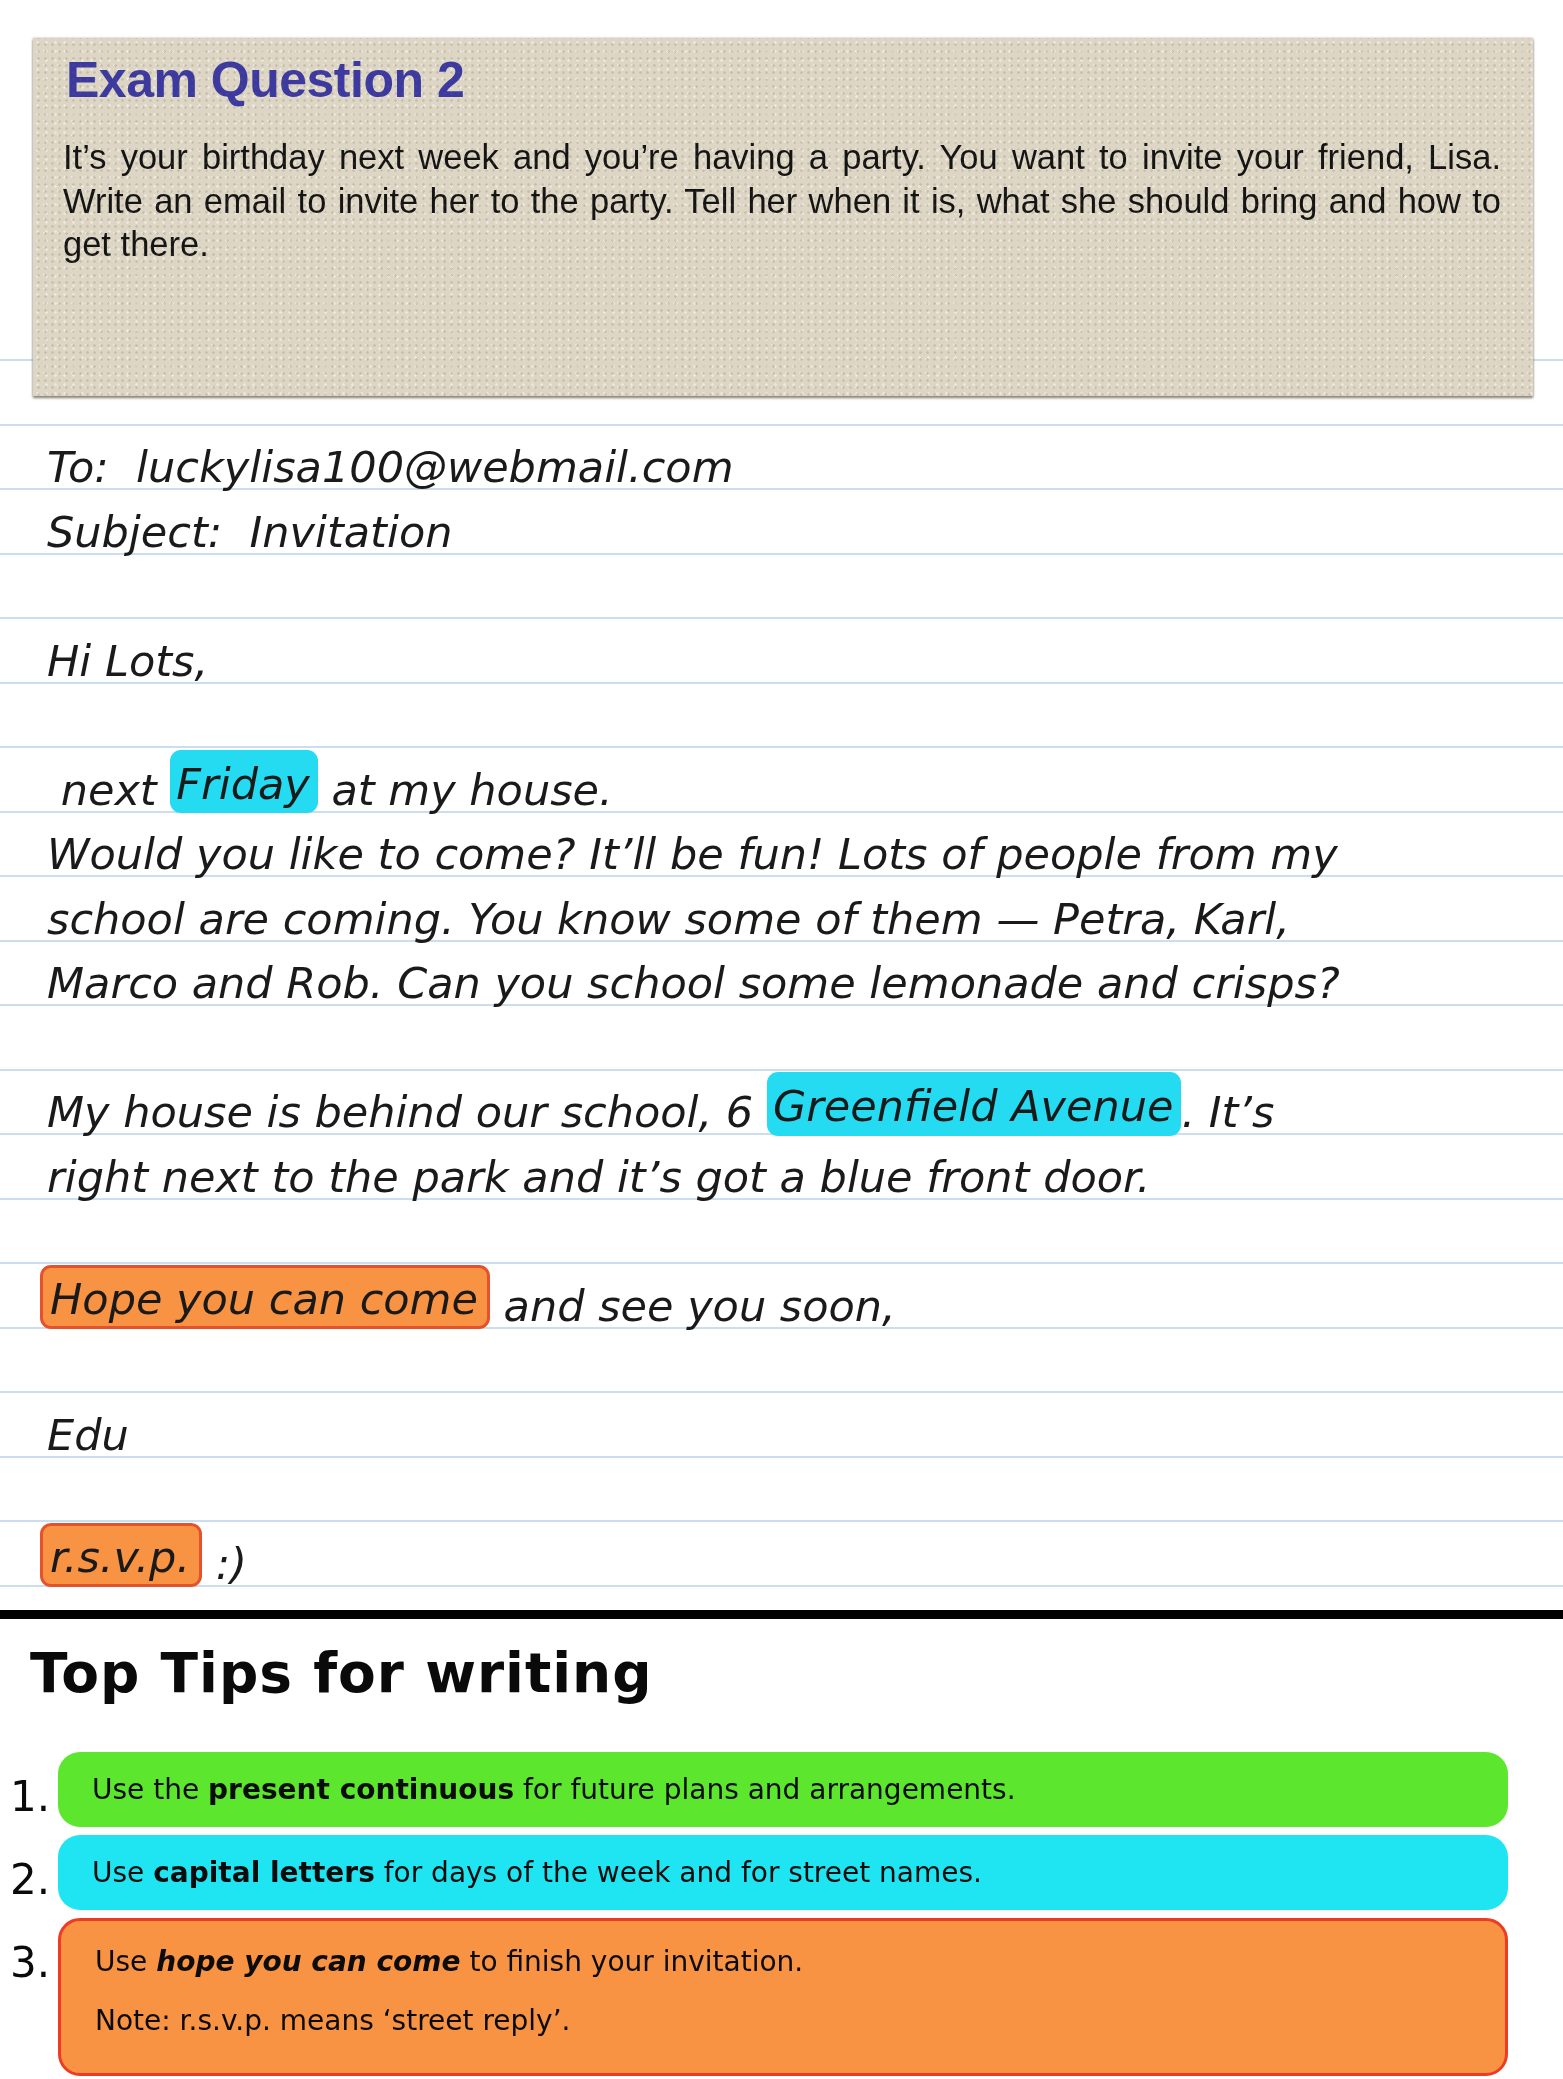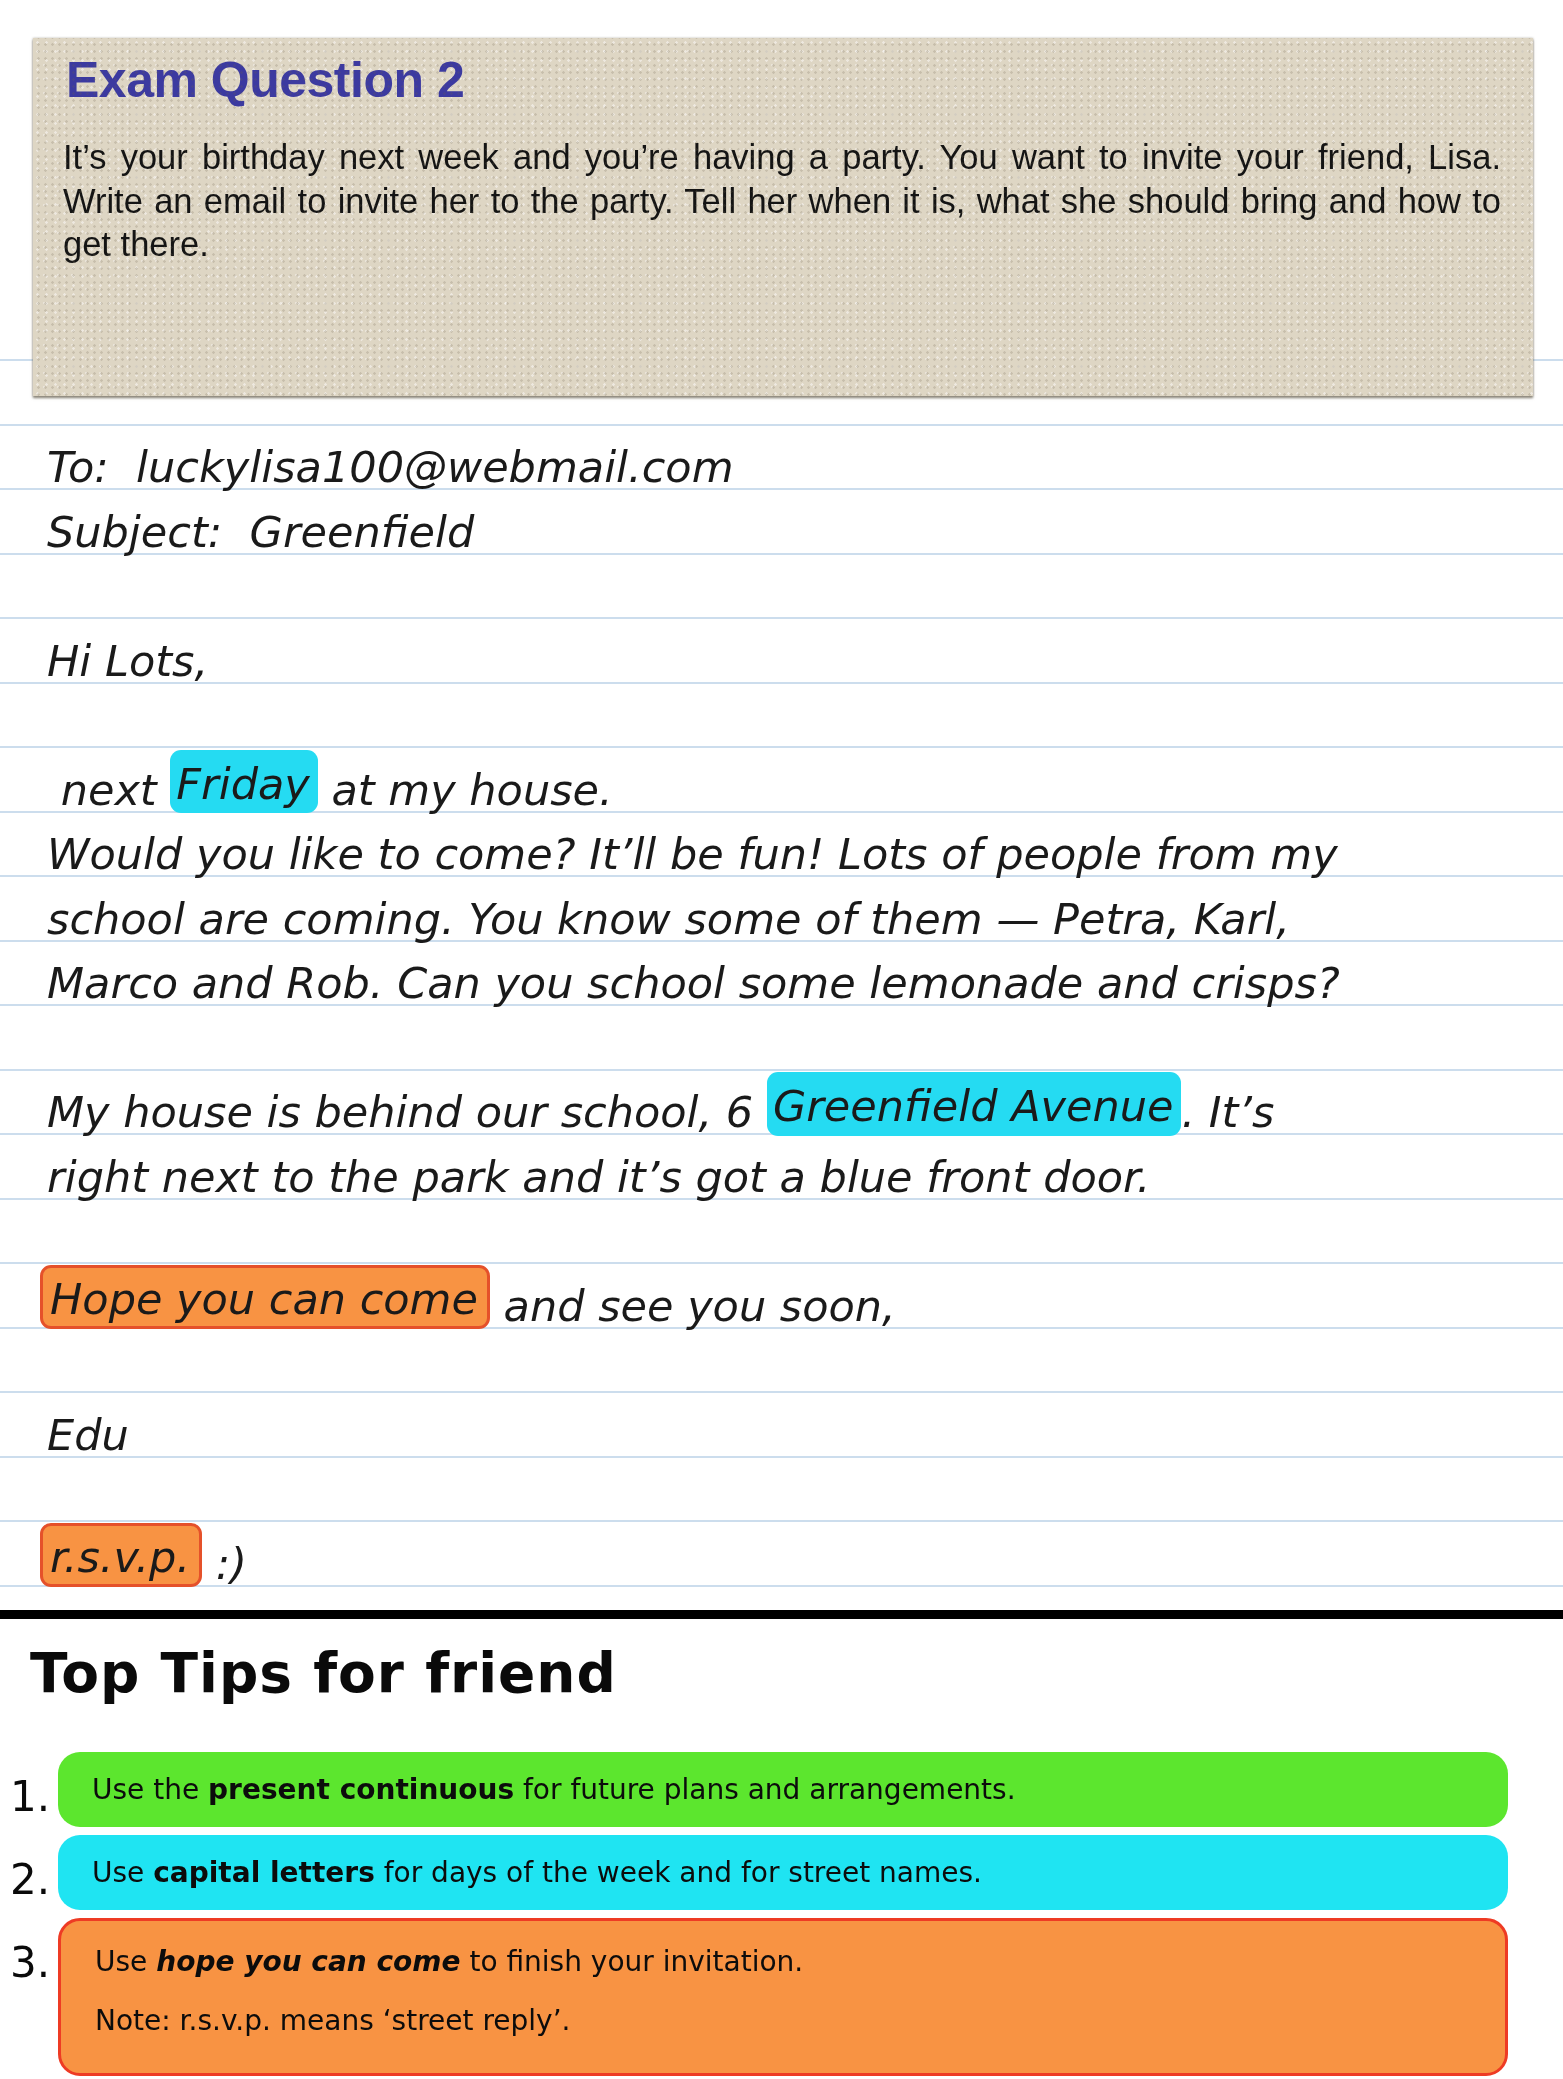--- a/index.html
+++ b/index.html
@@ -88,21 +88,21 @@
   .tip-line{margin:0;}
   .b{font-weight:bold;}
   .i{font-style:italic;}
 </style>
 </head>
 <body>
 
 <div class="ruled">
   <div id="email-rows">
       <div class="email-row" style="top: 128.5px; color: rgb(26, 26, 26);"><span>To:  luckylisa100@webmail.com</span></div>
-      <div class="email-row" style="top: 193px; color: rgb(26, 26, 26);"><span>Subject:  Greenfield</span></div>
+      <div class="email-row" style="top: 193px; color: rgb(26, 26, 26);"><span>Subject:  Invitation</span></div>
       <div class="email-row" style="top: 322px; color: rgb(26, 26, 26);"><span>Hi Lots,</span></div>
       <div class="email-row" style="top: 451px; color: rgb(26, 26, 26);"><span> next </span><span class="hl hl-cyan">Friday</span><span> at my house.</span></div>
       <div class="email-row" style="top: 515.5px; color: rgb(26, 26, 26);"><span>Would you like to come? It’ll be fun! Lots of people from my</span></div>
       <div class="email-row" style="top: 580px; color: rgb(26, 26, 26);"><span>school are coming. You know some of them — Petra, Karl,</span></div>
       <div class="email-row" style="top: 644.5px; color: rgb(26, 26, 26);"><span>Marco and Rob. Can you school some lemonade and crisps?</span></div>
       <div class="email-row" style="top: 773.5px; color: rgb(26, 26, 26);"><span>My house is behind our school, 6 </span><span class="hl hl-cyan">Greenfield Avenue</span><span>. It’s</span></div>
       <div class="email-row" style="top: 838px; color: rgb(26, 26, 26);"><span>right next to the park and it’s got a blue front door.</span></div>
       <div class="email-row" style="top: 967px; color: rgb(26, 26, 26);"><span class="hl hl-orange">Hope you can come</span><span> and see you soon,</span></div>
       <div class="email-row" style="top: 1096px; color: rgb(26, 26, 26);"><span>Edu</span></div>
       <div class="email-row" style="top: 1225px; color: rgb(26, 26, 26);"><span class="hl hl-orange">r.s.v.p.</span><span> :)</span></div>
@@ -113,21 +113,21 @@
   <div class="torn-card">
     <div class="card-noise"></div>
     <h1 class="card-title">Exam Question 2</h1>
     <p class="card-body">It’s your birthday next week and you’re having a party. You want to invite your friend, Lisa.  Write an email to invite her to the party. Tell her when it is, what she should bring and how to get there.</p>
   </div>
 </div>
 
 <div class="divider"></div>
 
 <div class="tips">
-  <h2 class="tips-title">Top Tips for friend</h2>
+  <h2 class="tips-title">Top Tips for writing</h2>
   <div class="tips-list" id="tips-list">
       <div class="tip-row">
         <div class="tip-num">1.</div>
         <div class="tip-box tip-green">
           <p class="tip-line"><span class="">Use the </span><span class="b ">present continuous</span><span class=""> for future plans and arrangements.</span></p>
         </div>
       </div>
       <div class="tip-row">
         <div class="tip-num">2.</div>
         <div class="tip-box tip-cyan">

